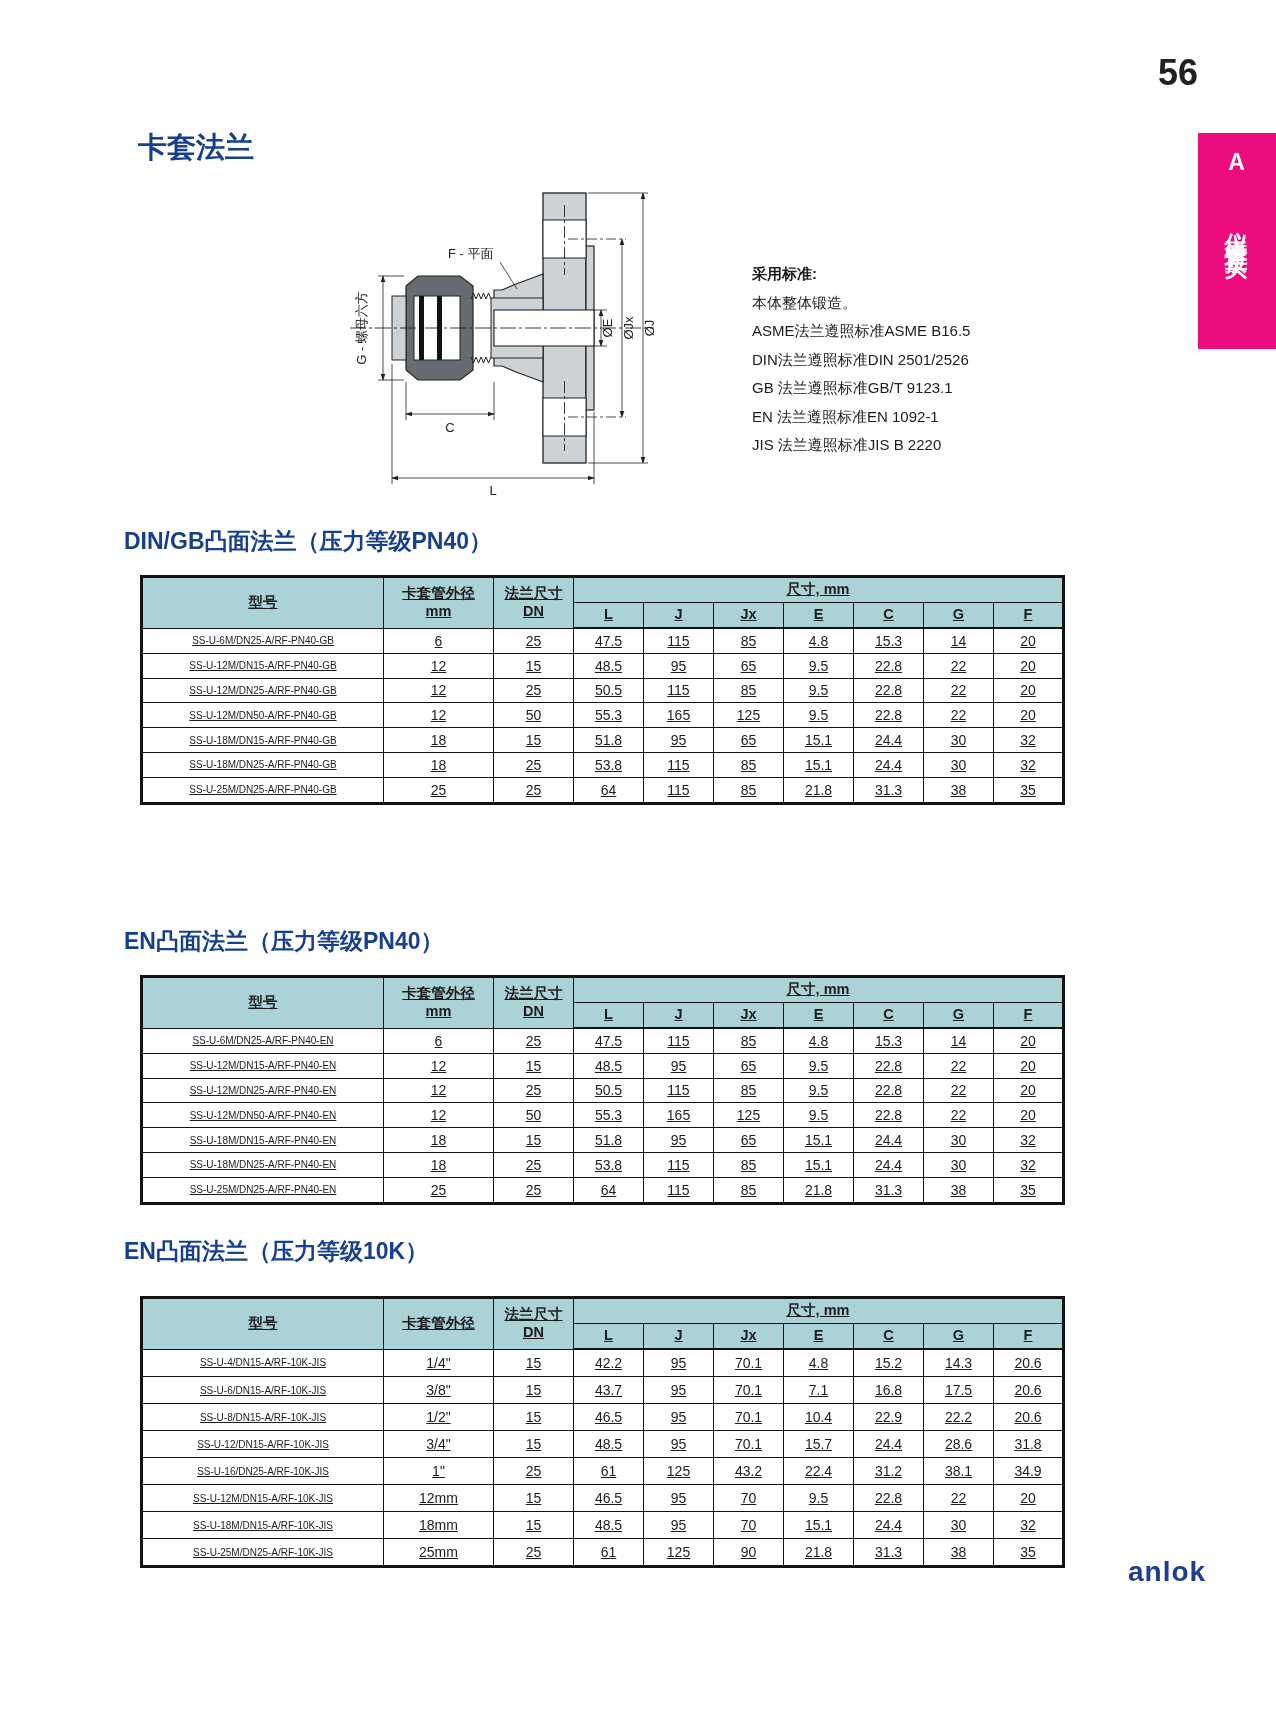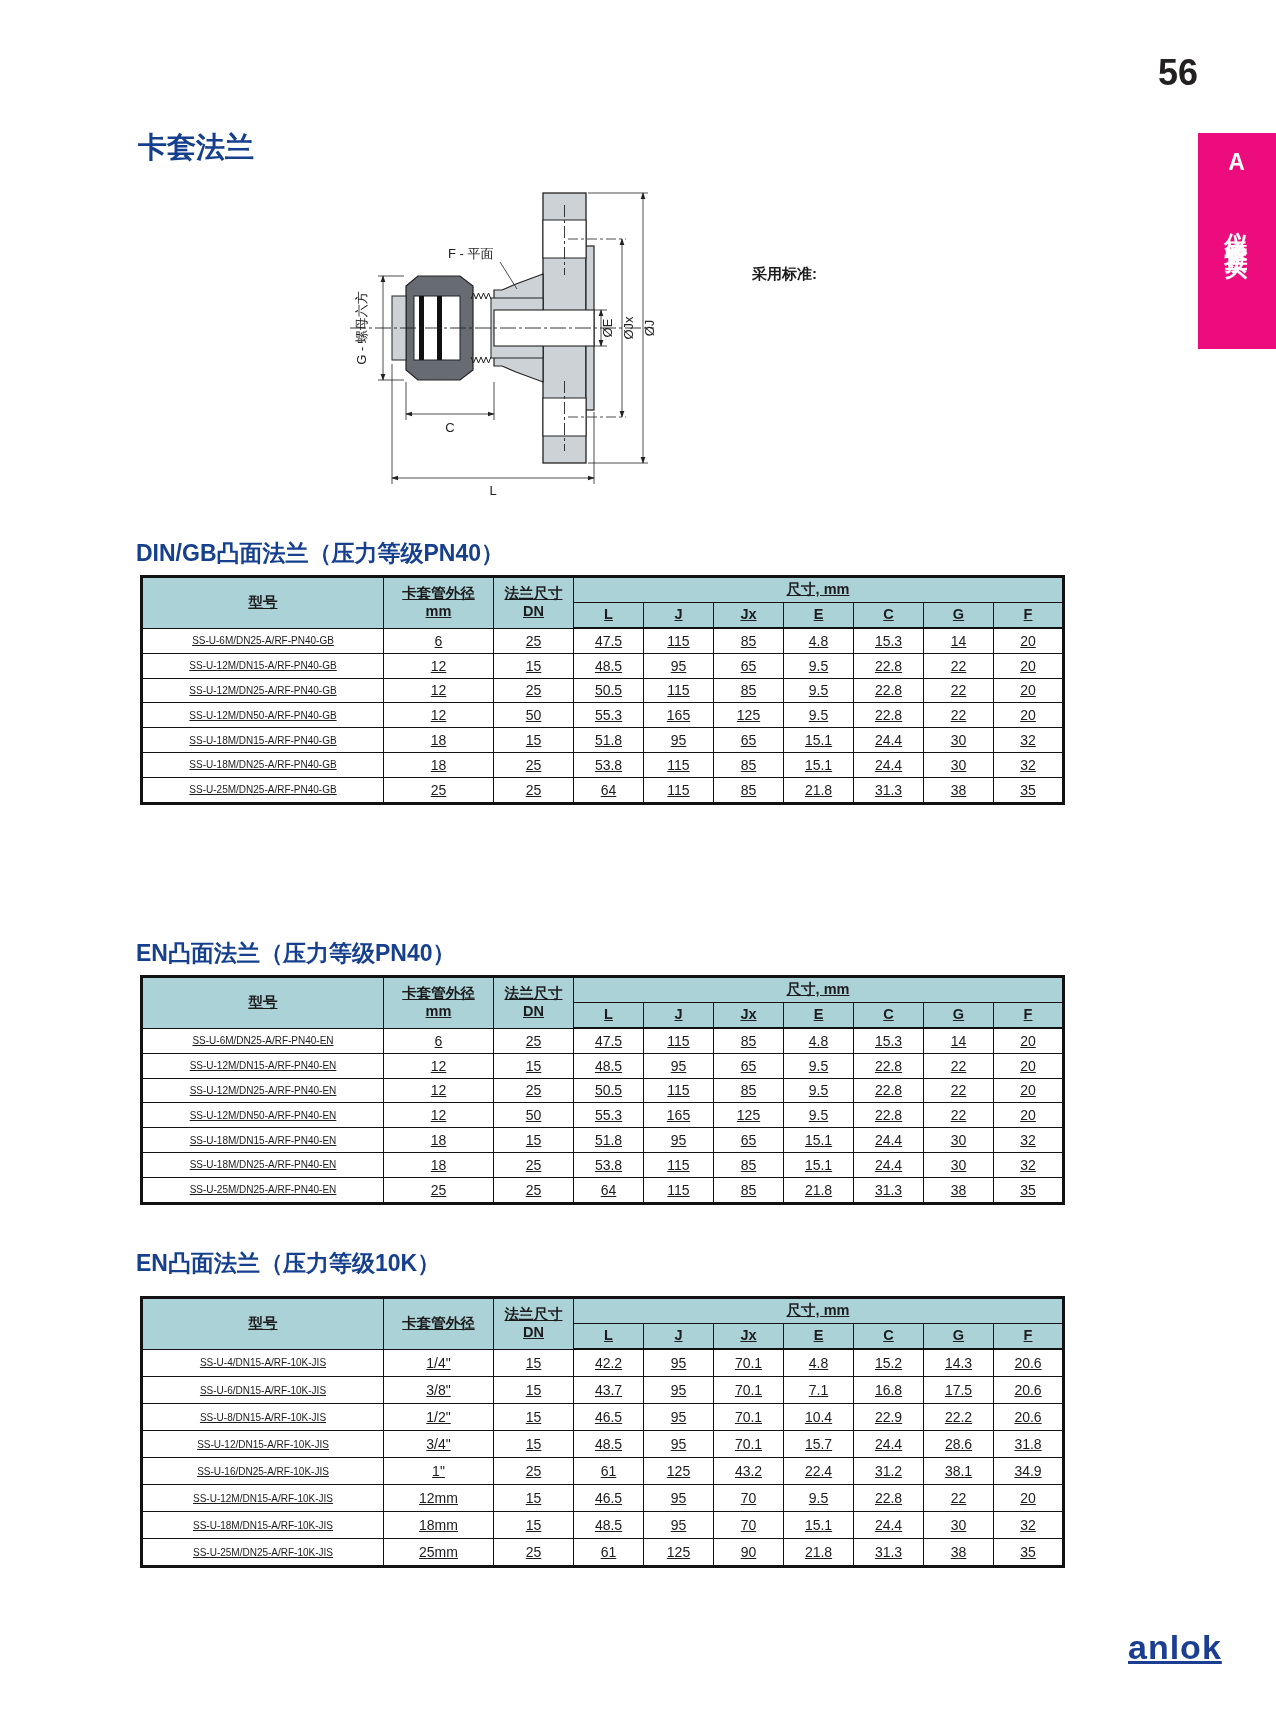--- a/index.html
+++ b/index.html
@@ -13,24 +13,24 @@
   #page-number{left:1158px;top:52px;font-size:36px;font-weight:bold;color:#232020;}
   #side-tab{
     left:1198px;top:133px;width:78px;height:216px;
     display:flex;align-items:flex-start;justify-content:center;
   }
   #side-tab .tab-text{
     writing-mode:vertical-rl;text-orientation:upright;
     color:#ffffff;font-weight:bold;font-size:23px;letter-spacing:6px;
     padding-top:16px;
   }
-  #logo{left:1128px;top:1628px;font-size:34px;font-weight:800;letter-spacing:1px;text-decoration:underline;}
+  #logo{left:1128px;top:1556px;font-size:28px;font-weight:800;letter-spacing:1px;}
   
   #main-title{left:138px;top:128px;font-size:29px;font-weight:bold;}
-  .section-title{font-size:23px;font-weight:bold;left:124px;margin:12px;}
+  .section-title{font-size:23px;font-weight:bold;left:124px;margin:0;}
   #title-din{top:526px;}
   #title-en{top:926px;}
   #title-jis{top:1236px;}
   
   #standards{left:752px;top:260px;font-size:15px;line-height:28.5px;}
   #standards .std-heading{font-weight:bold;}
   
   #drawing{left:288px;top:158px;width:380px;height:342px;}
   #drawing text{font-size:13px;fill:#222;font-family:"Liberation Sans","DejaVu Sans",sans-serif;}
   
@@ -125,20 +125,28 @@
   <text transform="rotate(-90 366 170)" x="366" y="170" text-anchor="middle">ØJ</text>
 
   <line x1="104" y1="206" x2="104" y2="326" stroke="#222" stroke-width="0.8"></line>
   <line x1="306" y1="254" x2="306" y2="326" stroke="#222" stroke-width="0.8"></line>
   <line x1="104" y1="320" x2="306" y2="320" stroke="#222" stroke-width="0.8" marker-start="url(#arr)" marker-end="url(#arr)"></line>
   <text x="205" y="337" text-anchor="middle">L</text>
 </svg>
 
 <div class="abs" id="standards">
   <div class="std-heading">采用标准:</div>
+  <div id="standards-lines">
+      <div>本体整体锻造。</div>
+      <div>ASME法兰遵照标准ASME B16.5</div>
+      <div>DIN法兰遵照标准DIN 2501/2526</div>
+      <div>GB 法兰遵照标准GB/T 9123.1</div>
+      <div>EN 法兰遵照标准EN 1092-1</div>
+      <div>JIS 法兰遵照标准JIS B 2220</div>
+    </div>
 </div>
 
 <h2 class="abs section-title" id="title-din" style="color:#16408e;">DIN/GB凸面法兰（压力等级PN40）</h2>
 <h2 class="abs section-title" id="title-en" style="color:#16408e;text-align:center;">EN凸面法兰（压力等级PN40）</h2>
 <h2 class="abs section-title" id="title-jis" style="color:#16408e;">EN凸面法兰（压力等级10K）</h2>
 
 <table class="spec-table" id="table-0">
   <colgroup>
     <col style="width:242px">
       <col style="width:110px">

